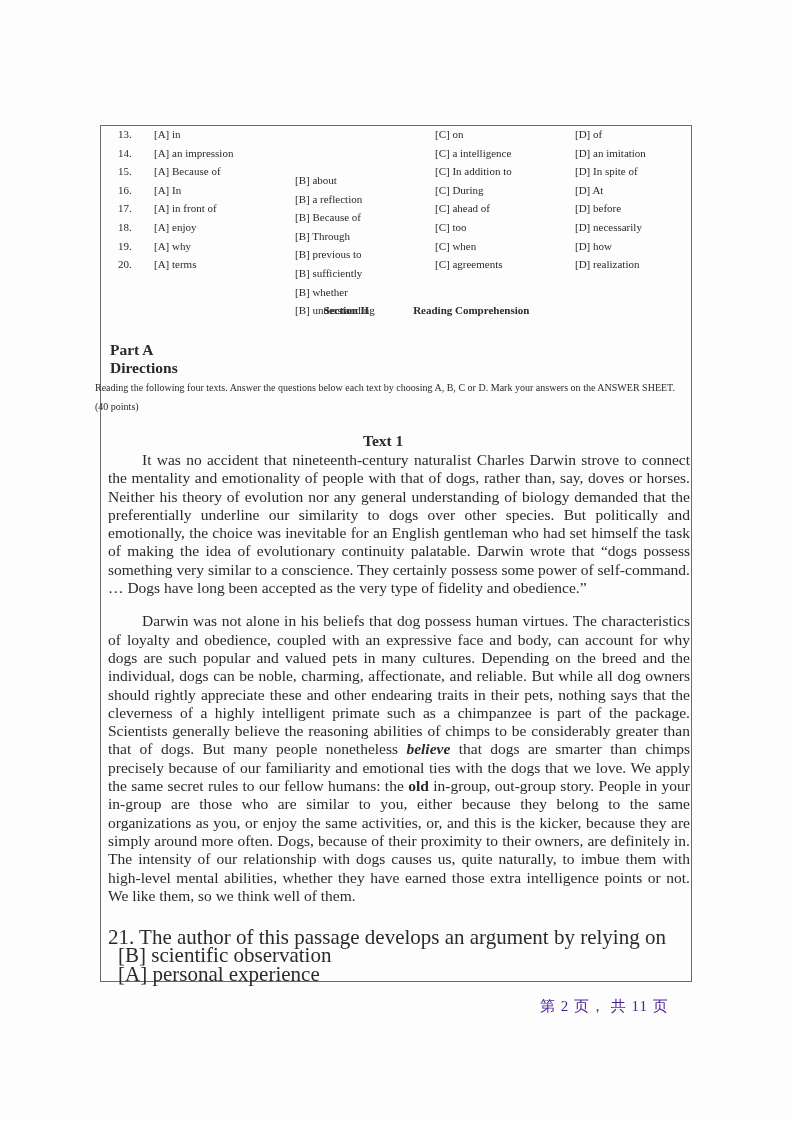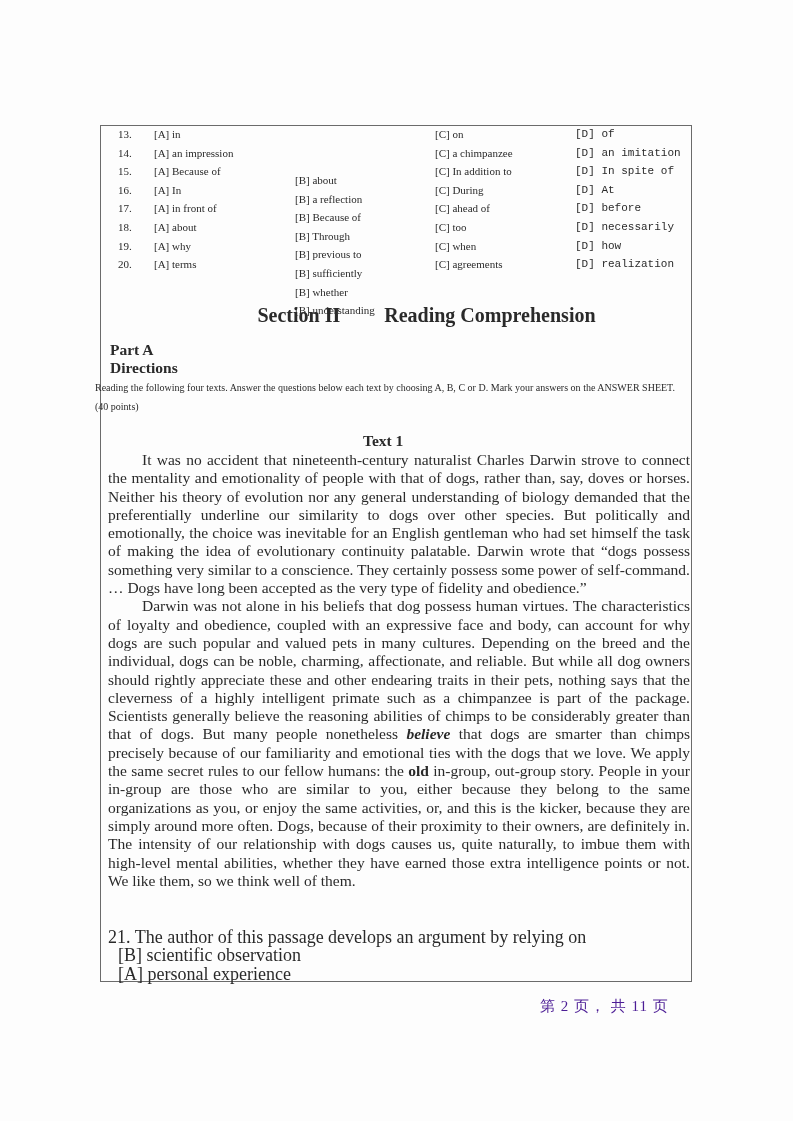--- a/index.html
+++ b/index.html
@@ -34,30 +34,30 @@
     }
     .opt-row {
       display: flex;
       height: 18.6px;
       white-space: nowrap;
     }
     .opt-num { width: 36px; }
     .opt-a { width: 141px; }
     .opt-b { width: 140px; margin-top: 46px; }
     .opt-c { width: 140px; font-family: Liberation Serif, serif; }
-    .opt-d { width: 120px; font-family: Liberation Mono, monospace; }
+    .opt-d { width: 120px; }
 
     .section-title {
       position: absolute;
       top: 304px;
       left: 0;
       width: 793px;
       text-align: center;
       font-weight: bold;
-      font-size: 20px;
+      font-size: 11px;
     }
     .section-title .sec-num { margin-left: 60px; margin-right: 44px; }
 
     .part-a {
       position: absolute;
       left: 110px;
       top: 341px;
       font-weight: bold;
       font-size: 15.5px;
       line-height: 18px;
@@ -86,29 +86,29 @@
       width: 582px;
       font-size: 15.5px;
       line-height: 18.3px;
     }
     .passage p {
       margin: 0;
       text-align: justify;
       text-align-last: left;
       text-indent: 34px;
     }
-    .passage p + p { margin-top: 0; }
+    .passage p + p { margin-top: 15px; }
     .emph-bi { font-weight: bold; font-style: italic; }
     .emph-b { font-weight: bold; }
 
     .question {
       position: absolute;
       left: 108px;
       top: 928px;
-      font-size: 18px;
+      font-size: 21px;
       line-height: 18.3px;
     }
     .question .choice { padding-left: 10px; }
 
     .footer {
       position: absolute;
       top: 997px;
       left: 540px;
       font-size: 15px;
       color: #4c1d95;
@@ -125,21 +125,21 @@
     <span class="opt-num">13.</span>
     <span class="opt-a">[A] in</span>
     <span class="opt-b">[B] about</span>
     <span class="opt-c">[C] on</span>
     <span class="opt-d">[D] of</span>
   </div>
   <div class="opt-row">
     <span class="opt-num">14.</span>
     <span class="opt-a">[A] an impression</span>
     <span class="opt-b">[B] a reflection</span>
-    <span class="opt-c">[C] a chimpanzee</span>
+    <span class="opt-c">[C] a intelligence</span>
     <span class="opt-d">[D] an imitation</span>
   </div>
   <div class="opt-row">
     <span class="opt-num">15.</span>
     <span class="opt-a">[A] Because of</span>
     <span class="opt-b">[B] Because of</span>
     <span class="opt-c">[C] In addition to</span>
     <span class="opt-d">[D] In spite of</span>
   </div>
   <div class="opt-row">
@@ -151,21 +151,21 @@
   </div>
   <div class="opt-row">
     <span class="opt-num">17.</span>
     <span class="opt-a">[A] in front of</span>
     <span class="opt-b">[B] previous to</span>
     <span class="opt-c">[C] ahead of</span>
     <span class="opt-d">[D] before</span>
   </div>
   <div class="opt-row">
     <span class="opt-num">18.</span>
-    <span class="opt-a">[A] about</span>
+    <span class="opt-a">[A] enjoy</span>
     <span class="opt-b">[B] sufficiently</span>
     <span class="opt-c">[C] too</span>
     <span class="opt-d">[D] necessarily</span>
   </div>
   <div class="opt-row">
     <span class="opt-num">19.</span>
     <span class="opt-a">[A] why</span>
     <span class="opt-b">[B] whether</span>
     <span class="opt-c">[C] when</span>
     <span class="opt-d">[D] how</span>

